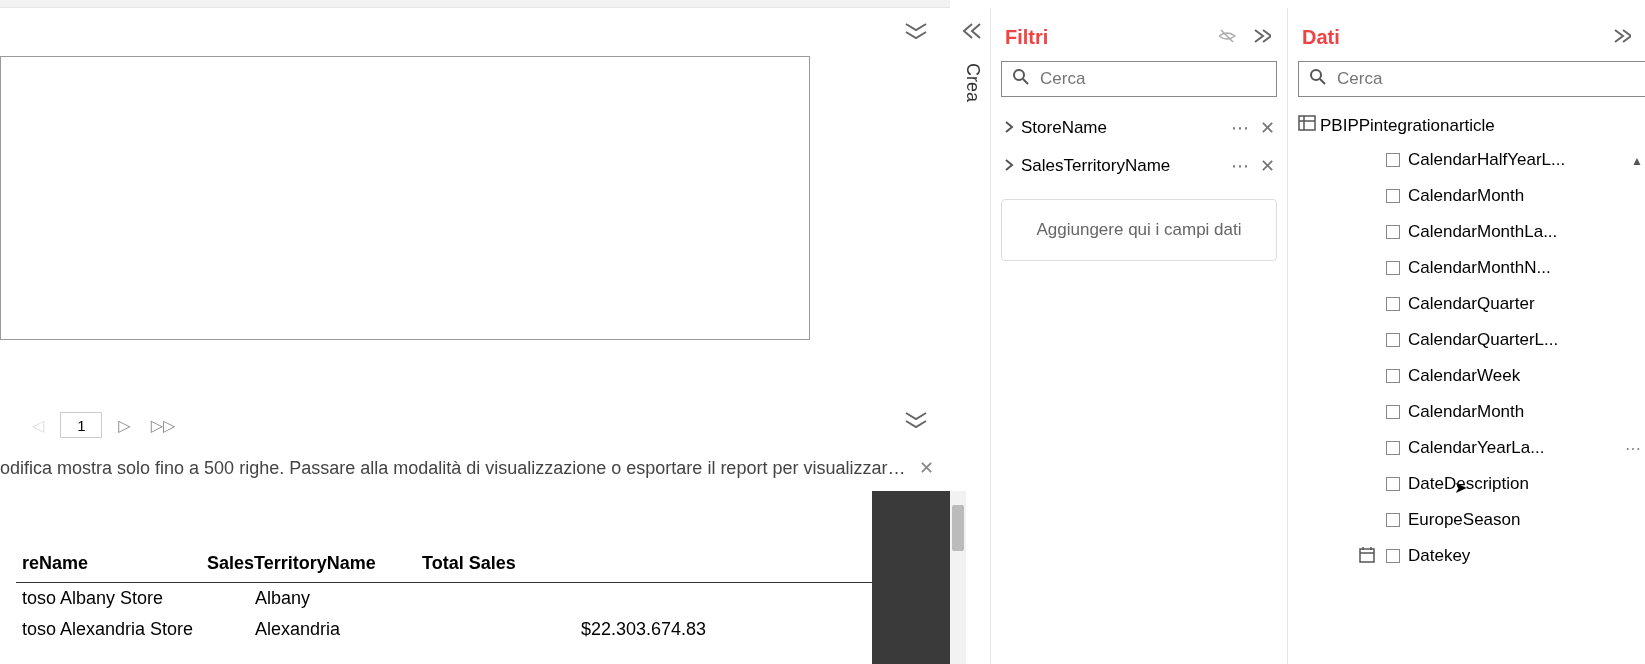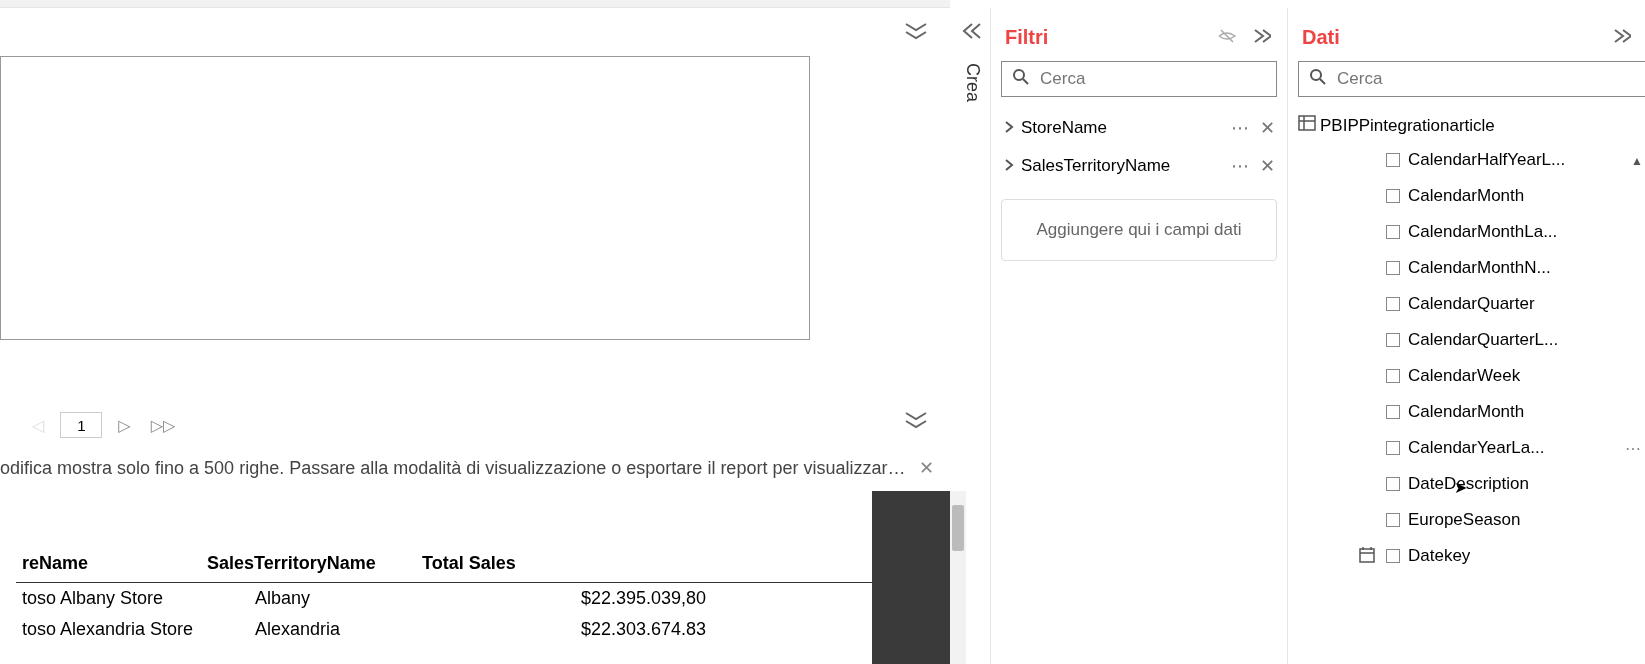--- a/index.html
+++ b/index.html
@@ -191,21 +191,20 @@
     <div class="report-inner">
       <div class="report-table">
         <div class="report-table-head">
           <div class="report-th">reName</div>
           <div class="report-th">SalesTerritoryName</div>
           <div class="report-th">Total Sales</div>
         </div>
         <div class="report-tr">
           <div class="report-td">toso Albany Store</div>
           <div class="report-td">Albany</div>
-          <div class="report-td">$22.395.039,80</div>
         </div>
         <div class="report-tr">
           <div class="report-td">toso Alexandria Store</div>
           <div class="report-td">Alexandria</div>
           <div class="report-td">$22.303.674.83</div>
         </div>
       </div>
     </div>
     <div class="v-scroll">
       <div class="v-scroll-thumb"></div>

